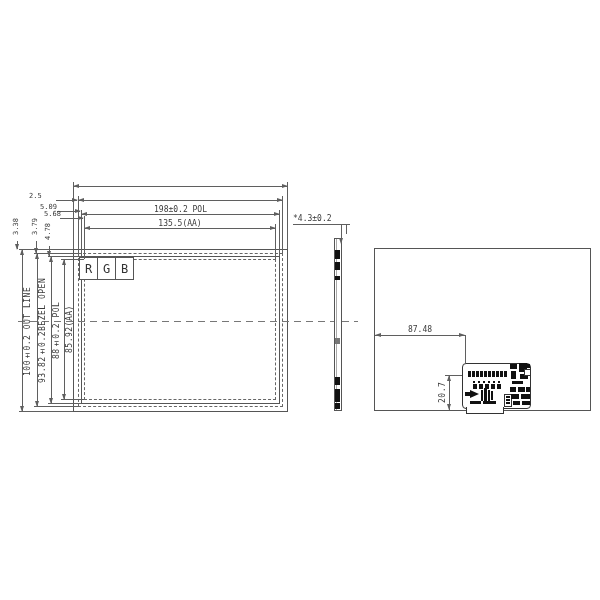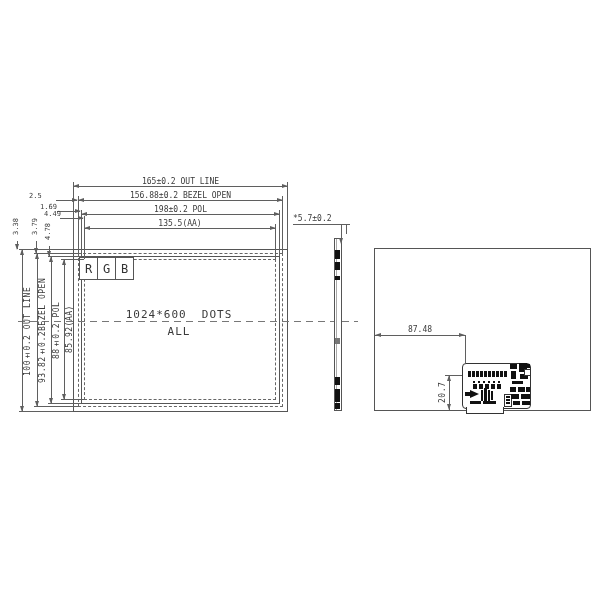--- a/index.html
+++ b/index.html
@@ -47,36 +47,32 @@
   <div class="rect" style="left:81px;top:256px;width:199px;height:148px;"></div>
   <div class="drect" style="left:84px;top:259px;width:192px;height:141px;"></div>
 
   <div class="cellrow" style="left:79px;top:257px;">
     <div class="cell">R</div>
     <div class="cell">G</div>
     <div class="cell">B</div>
   </div>
 
   <div class="dash" style="left:18px;top:321px;width:340px;"></div>
-  <div class="t f11 tc" style="left:118px;top:309px;width:122px;">1024*600  DOTS</div>
-  <div class="t f11 tc" style="left:118px;top:326px;width:122px;">ALL</div>
 
   <div class="vl" style="left:73px;top:182px;height:67px;"></div>
   <div class="vl" style="left:287px;top:182px;height:67px;"></div>
   <div class="hl" style="left:73px;top:186px;width:215px;"></div>
   <div class="ar ar-l" style="left:73px;top:184px;"></div>
   <div class="ar ar-r" style="left:282px;top:184px;"></div>
-  <div class="t tc" style="left:73px;top:177px;width:215px;">165±0.2 OUT LINE</div>
 
   <div class="vl" style="left:78px;top:196px;height:57px;"></div>
   <div class="vl" style="left:282px;top:196px;height:57px;"></div>
   <div class="hl" style="left:78px;top:200px;width:205px;"></div>
   <div class="ar ar-l" style="left:78px;top:198px;"></div>
   <div class="ar ar-r" style="left:277px;top:198px;"></div>
-  <div class="t tc" style="left:78px;top:191px;width:205px;">156.88±0.2 BEZEL OPEN</div>
 
   <div class="vl" style="left:81px;top:210px;height:46px;"></div>
   <div class="vl" style="left:279px;top:210px;height:46px;"></div>
   <div class="hl" style="left:81px;top:214px;width:199px;"></div>
   <div class="ar ar-l" style="left:81px;top:212px;"></div>
   <div class="ar ar-r" style="left:274px;top:212px;"></div>
   <div class="t tc" style="left:81px;top:205px;width:199px;">198±0.2 POL</div>
 
   <div class="vl" style="left:84px;top:216px;height:43px;"></div>
   <div class="vl" style="left:275px;top:224px;height:35px;"></div>
@@ -110,25 +106,25 @@
   <div class="hl" style="left:61px;top:399px;width:23px;"></div>
   <div class="vl" style="left:64px;top:259px;height:141px;"></div>
   <div class="ar ar-u" style="left:62px;top:259px;"></div>
   <div class="ar ar-d" style="left:62px;top:394px;"></div>
   <div class="vt" style="left:65px;top:260px;height:139px;">85.92(AA)</div>
 
   <div class="t f7" style="left:29px;top:192px;">2.5</div>
   <div class="hl" style="left:56px;top:200px;width:21px;"></div>
   <div class="ar ar-r" style="left:72px;top:198px;"></div>
 
-  <div class="t f7" style="left:40px;top:203px;">1.69</div>
+  <div class="t f7" style="left:40px;top:203px;">5.09</div>
   <div class="hl" style="left:57px;top:211px;width:23px;"></div>
   <div class="ar ar-r" style="left:75px;top:209px;"></div>
 
-  <div class="t f7" style="left:44px;top:210px;">4.49</div>
+  <div class="t f7" style="left:44px;top:210px;">5.68</div>
   <div class="hl" style="left:60px;top:218px;width:23px;"></div>
   <div class="ar ar-r" style="left:78px;top:216px;"></div>
 
   <div class="vt vt7" style="left:12px;top:213px;height:28px;">3.38</div>
   <div class="vl" style="left:17px;top:241px;height:8px;"></div>
   <div class="ar ar-d" style="left:15px;top:244px;"></div>
 
   <div class="vt vt7" style="left:31px;top:213px;height:28px;">3.79</div>
   <div class="vl" style="left:36px;top:241px;height:12px;"></div>
   <div class="ar ar-d" style="left:34px;top:248px;"></div>
@@ -140,21 +136,21 @@
   <div class="rect" style="left:334px;top:238px;width:8px;height:173px;background:#fff;"></div>
   <div class="vl" style="left:336px;top:239px;height:171px;background:#aaa;"></div>
   <div class="cmp" style="left:335px;top:250px;width:5px;height:9px;"></div>
   <div class="cmp" style="left:335px;top:262px;width:5px;height:8px;"></div>
   <div class="cmp" style="left:335px;top:276px;width:5px;height:4px;"></div>
   <div class="cmp" style="left:335px;top:338px;width:5px;height:6px;background:#777;"></div>
   <div class="cmp" style="left:335px;top:377px;width:5px;height:8px;"></div>
   <div class="cmp" style="left:335px;top:389px;width:5px;height:13px;"></div>
   <div class="cmp" style="left:335px;top:403px;width:5px;height:6px;"></div>
 
-  <div class="t" style="left:293px;top:214px;">*5.7±0.2</div>
+  <div class="t" style="left:293px;top:214px;">*4.3±0.2</div>
   <div class="hl" style="left:293px;top:224px;width:57px;"></div>
   <div class="vl" style="left:341px;top:224px;height:19px;"></div>
   <div class="ar ar-d" style="left:339px;top:238px;"></div>
   <div class="vl" style="left:346px;top:224px;height:10px;"></div>
 
   <div class="rect" style="left:374px;top:248px;width:217px;height:163px;"></div>
 
   <div class="hl" style="left:375px;top:335px;width:90px;"></div>
   <div class="ar ar-l" style="left:375px;top:333px;"></div>
   <div class="ar ar-r" style="left:459px;top:333px;"></div>

